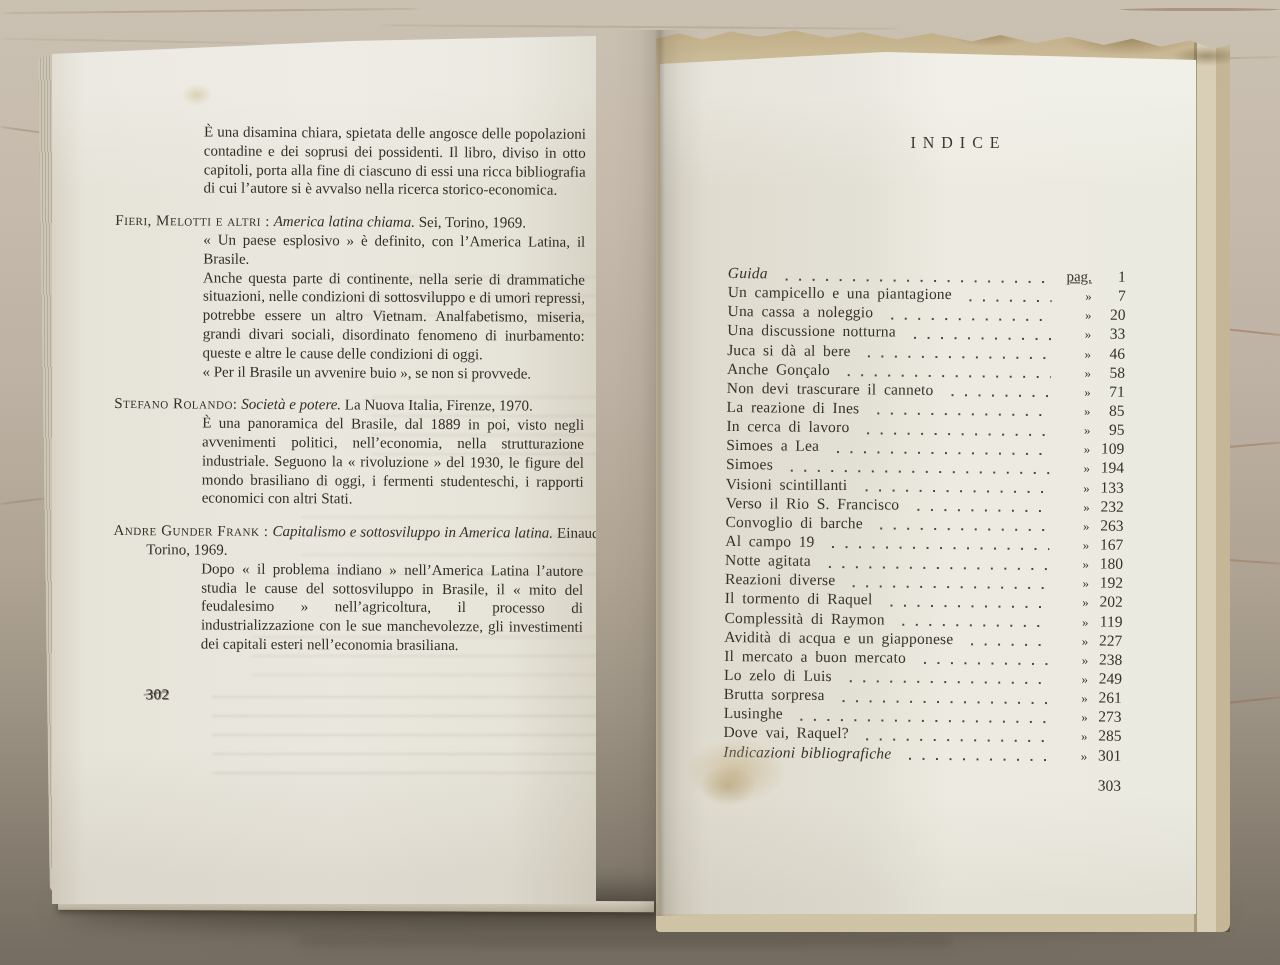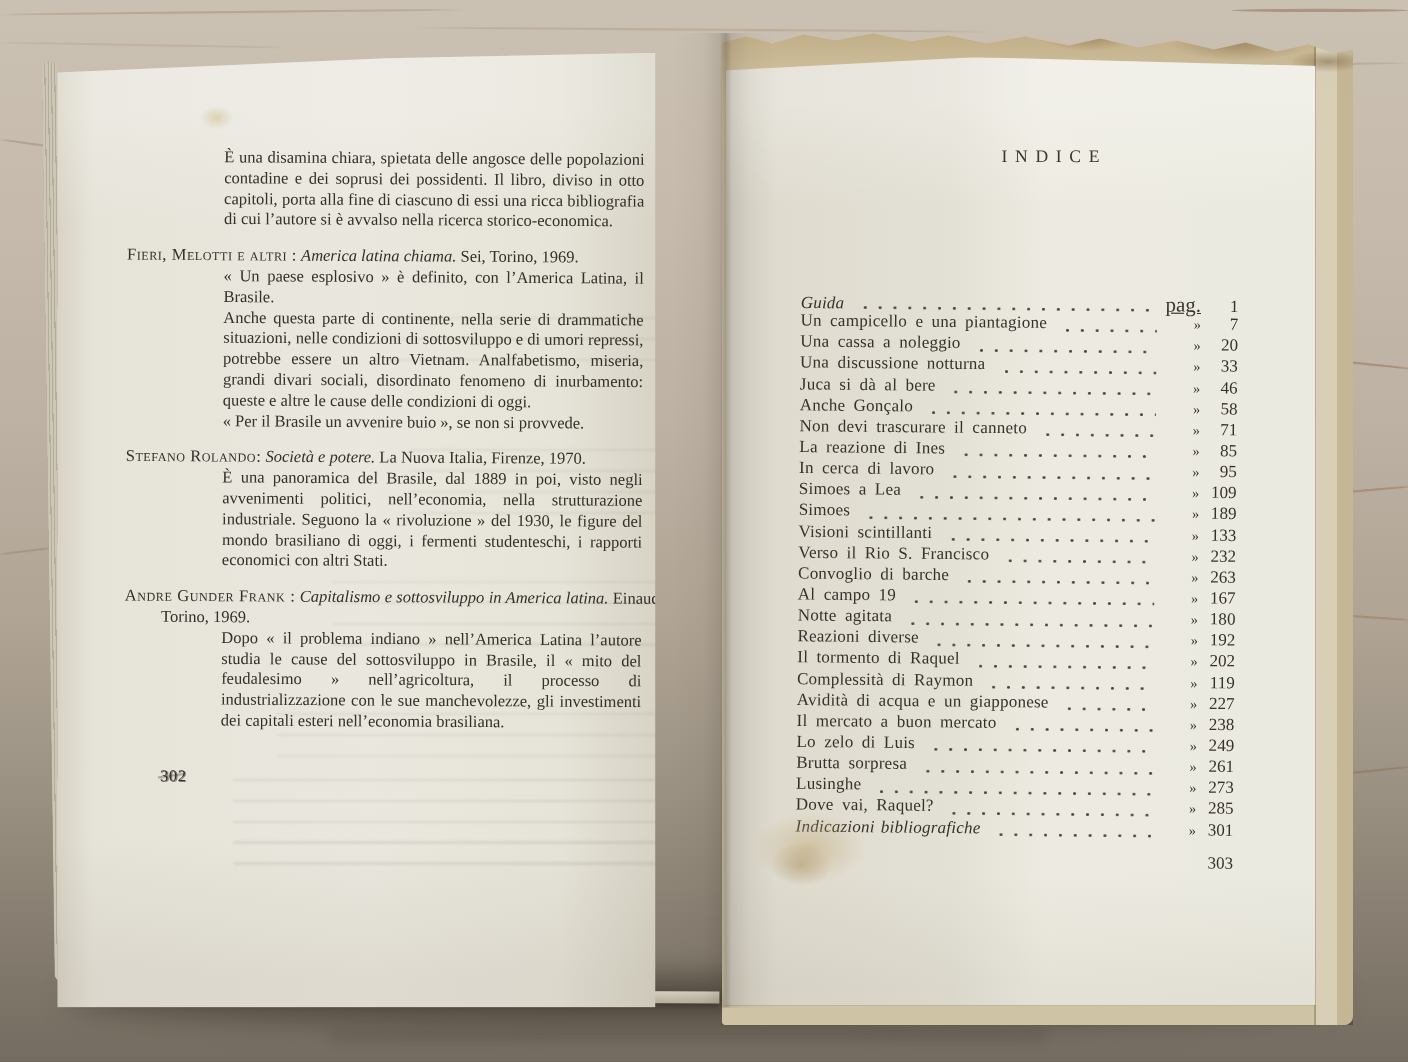--- a/index.html
+++ b/index.html
@@ -37,21 +37,21 @@
     box-shadow:0 10px 18px rgba(50,42,32,.45),4px 6px 8px rgba(50,42,32,.3);}
 
   .left-underpages{position:absolute;left:44px;top:56px;width:13px;height:836px;
     background:repeating-linear-gradient(to right,#cdc6b6 0 2px,#b5ad9c 2px 3px);
     border-radius:6px 0 0 6px;transform:rotate(-0.8deg);}
   .left-bottom-edge{position:absolute;left:58px;top:900px;width:596px;height:11px;
     background:linear-gradient(to bottom,#d6cfbf,#b7ae9b);transform:rotate(0.25deg);
     box-shadow:0 3px 5px rgba(50,42,32,.5);}
 
   .page{position:absolute;}
-  .left-page{left:52px;top:48px;width:544px;height:868px;
+  .left-page{left:52px;top:36px;width:544px;height:868px;
     background:
       linear-gradient(to bottom,rgba(255,255,255,.22) 0 6%,rgba(255,255,255,0) 18% 82%,rgba(118,108,88,.10) 97%),
       linear-gradient(to right,#d8d3c5 0%,#e6e3d9 6%,#eae7de 52%,#e6e3d8 84%,#d7d3c5 100%);
     clip-path:polygon(0 18px,55% 5px,100% 0,100% 100%,0 100%);
     box-shadow:0 3px 2px rgba(90,78,60,.5),0 10px 14px rgba(60,50,38,.35);}
   .right-page{left:660px;top:52px;width:536px;height:862px;
     background:
       linear-gradient(to bottom,rgba(255,255,255,.25) 0 5%,rgba(255,255,255,0) 16% 86%,rgba(118,108,88,.08) 98%),
       linear-gradient(to right,#d5d1c4 0%,#dfdbcf 9%,#e3e0d5 38%,#edebe1 54%,#ebeae0 100%);
     clip-path:polygon(0 12px,42% 0,100% 8px,100% 100%,0 100%);
@@ -91,21 +91,21 @@
     text-indent:7px;font-size:16px;color:#3b372f;padding-left:27px;}
   .toc{position:absolute;left:68px;top:212px;width:398px;color:#36322b;
     transform:rotate(0.55deg);transform-origin:top left;}
   .toc-row{display:flex;align-items:baseline;height:19.15px;font-size:15.5px;}
   .toc-title{white-space:nowrap;word-spacing:3.5px;letter-spacing:.2px;}
   .toc-row.it .toc-title{font-style:italic;word-spacing:1.5px;}
   .leader{flex:1;align-self:stretch;margin:0 4px 0 10px;
     background-image:radial-gradient(circle,#4a453c 1.05px,rgba(0,0,0,0) 1.5px);
     background-size:13.5px 4px;background-repeat:repeat-x;background-position:2px 12.5px;}
   .toc-ref{width:36px;text-align:right;font-size:13px;padding-right:2px;color:#3a362f;}
-  .toc-row.first .toc-ref{font-size:19px;text-decoration:underline;}
+  .toc-row.first .toc-ref{font-size:15px;text-decoration:underline;}
   .toc-num{width:32px;text-align:right;font-size:15.5px;}
   .right-folio{margin-top:11px;text-align:right;font-size:15.5px;}
 </style>
 </head>
 <body>
 
 <div class="stage">
   <div class="grain">
     <i></i>
       <i></i>
@@ -219,21 +219,21 @@
       <div class="toc-row">
           <span class="toc-title">Simoes a Lea</span>
           <span class="leader"></span>
           <span class="toc-ref">»</span>
           <span class="toc-num">109</span>
         </div>
       <div class="toc-row">
           <span class="toc-title">Simoes</span>
           <span class="leader"></span>
           <span class="toc-ref">»</span>
-          <span class="toc-num">189</span>
+          <span class="toc-num">194</span>
         </div>
       <div class="toc-row">
           <span class="toc-title">Visioni scintillanti</span>
           <span class="leader"></span>
           <span class="toc-ref">»</span>
           <span class="toc-num">133</span>
         </div>
       <div class="toc-row">
           <span class="toc-title">Verso il Rio S. Francisco</span>
           <span class="leader"></span>

